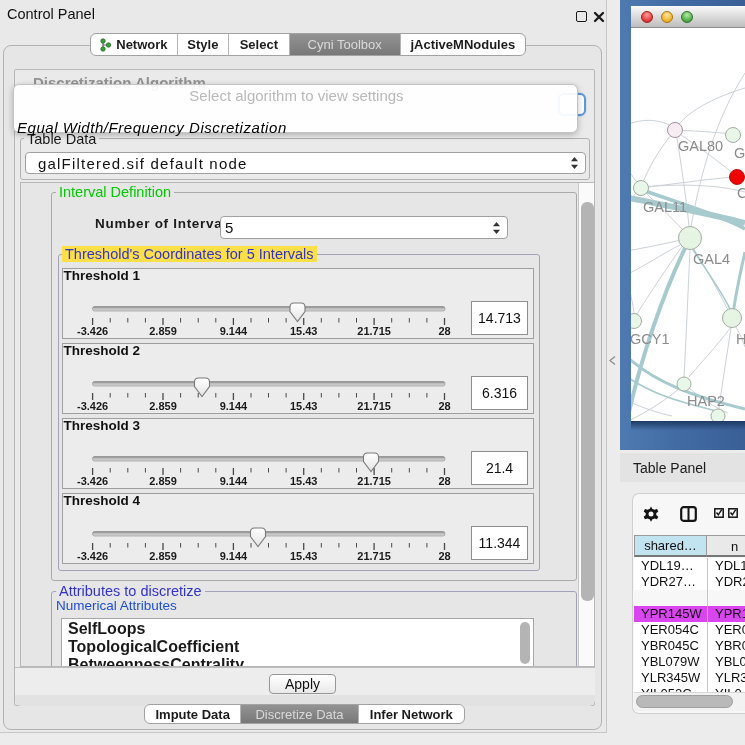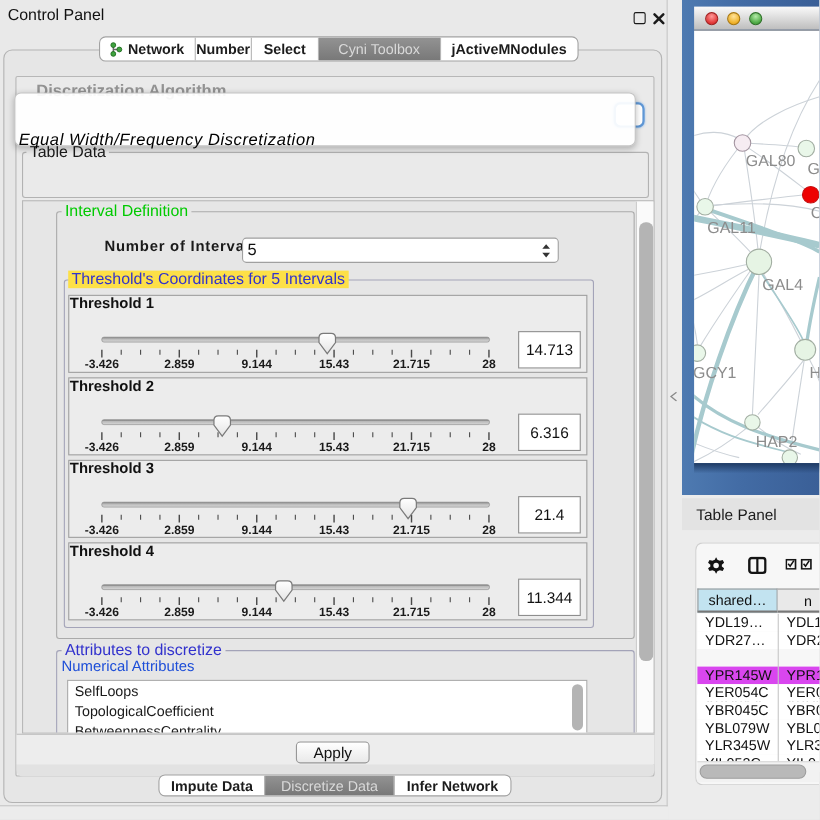--- a/index.html
+++ b/index.html
@@ -75,28 +75,34 @@
   <div id="innergrp" class="abs"></div>
   <div id="disalg" class="abs">Discretization Algorithm</div>
 
   <div id="topseg" class="seg">
     <div style="width:90px;"><svg width="12" height="14" viewBox="0 0 12 14" style="margin-right:4px;">
           <path d="M3,3 V11 M3,7 H8" stroke="#666" stroke-width="1.2" fill="none"></path>
           <circle cx="3" cy="3" r="2.2" fill="#3fa33f" stroke="#1e6b1e" stroke-width="0.8"></circle>
           <circle cx="3" cy="11" r="2.2" fill="#3fa33f" stroke="#1e6b1e" stroke-width="0.8"></circle>
           <circle cx="8.5" cy="7" r="2.2" fill="#3fa33f" stroke="#1e6b1e" stroke-width="0.8"></circle>
         </svg>Network</div>
-    <div style="width:53px;">Number</div>
+    <div style="width:53px;">Style</div>
     <div style="width:63px;">Select</div>
     <div style="width:115px; font-weight:400; color:#d9d9d9;" class="sel">Cyni Toolbox</div>
     <div style="width:129px;">jActiveMNodules</div>
   </div>
 
   <div class="tgroup" style="left:20px; top:138px; width:570px; height:42px; border-color:#b2b2b2;"></div>
   <div class="ttitle" style="left:24px; top:131px; color:#1a1a1a; background:#eaeaea;">Table Data</div>
+  <div class="combo" style="left:25px; top:152px; width:561px; height:22px; padding-left:12px; letter-spacing:1.2px;">galFiltered.sif default node
+    <svg class="arrows" width="9" height="14" viewBox="0 0 9 14">
+        <path d="M4.5,1 L8,5.2 H1 Z" fill="#333"></path>
+        <path d="M4.5,13 L1,8.8 H8 Z" fill="#333"></path>
+      </svg>
+  </div>
 
   <div class="abs" style="left:20px; top:182px; width:575px; height:485px; border:1px solid #b8b8b8; background:#e6e6e6; overflow:hidden;">
     <div class="abs" style="left:0; top:0; width:557px; height:485px;" id="scrollcontent">
 
       <div class="tgroup" style="left:30px; top:9px; width:526px; height:389px; border-color:#aaaaaa;"></div>
       <div class="ttitle" style="left:35px; top:1px; color:#00ca00; background:#e6e6e6;">Interval Definition</div>
       <div class="abs" style="left:51px; top:33px; font-size:13.5px; font-weight:700; letter-spacing:0.7px; color:#1a1a1a;padding-left:23px;">Number of Intervals</div>
       <div class="combo" style="left:199px; top:33px; width:288px; height:23px; padding-left:4px;">5
         <svg class="arrows" width="9" height="14" viewBox="0 0 9 14">
             <path d="M4.5,1 L8,5.2 H1 Z" fill="#333"></path>
@@ -289,21 +295,21 @@
             <text x="381.5" y="66" text-anchor="middle" font-size="11" font-weight="700" fill="#1a1a1a">28</text>
             <path d="M187.5,38 Q187.5,34 191.5,34 H198.5 Q202.5,34 202.5,38 V42.5 L195.0,52.5 L187.5,42.5 Z" fill="url(#thg)" stroke="#7a7a7a" stroke-width="1.1"></path>
           </svg>
           <div class="thval">11.344</div>
         </div>
 
       <div class="tgroup" style="left:30px; top:408px; width:526px; height:85px; border-color:#a3a3b8;"></div>
       <div class="ttitle" style="left:35px; top:400px; color:#3232cd; background:#e6e6e6;">Attributes to discretize</div>
       <div class="abs" style="left:35px; top:415px; font-size:13.5px; font-weight:400; color:#1d4ed8;">Numerical Attributes</div>
       <div class="abs" style="left:40px; top:435px; width:473px; height:50px; background:#fff; border:1px solid #a8a8a8; overflow:hidden;">
-        <div style="font-size:13px; color:#1a1a1a; line-height:17.8px; padding:1px 0 0 6px;">SelfLoops<br>TopologicalCoefficient<br>BetweennessCentrality</div>
+        <div style="font-size:16px; color:#1a1a1a; line-height:17.8px; padding:1px 0 0 6px;font-weight:bold;">SelfLoops<br>TopologicalCoefficient<br>BetweennessCentrality</div>
         <div class="vsbthumb" style="right:3px; top:3px; width:10px; height:42px;"></div>
       </div>
     </div>
 
     <div class="vsb" style="left:557px; top:0; width:18px; height:485px; border-left:1px solid #c8c8c8;"></div>
     <div class="vsbthumb" style="left:560px; top:19px; width:13px; height:399px;"></div>
   </div>
 
   <div class="abs" style="left:15px; top:667px; width:580px; height:28px; background:#ededed; border-top:1px solid #bcbcbc;"></div>
   <div class="abs" style="left:15px; top:695px; width:580px; height:11px; background:#e2e2e2; border-radius:0 0 6px 6px;"></div>
@@ -311,20 +317,21 @@
 
   <div id="botseg" class="seg">
     <div style="width:97px;">Impute Data</div>
     <div style="width:118px; font-weight:400; color:#d9d9d9;" class="sel">Discretize Data</div>
     <div style="width:106px;">Infer Network</div>
   </div>
 
   <div class="abs" style="left:558px; top:93px; width:28px; height:23px; background:#fff; border:2.5px solid #5f97d5; border-radius:6px; box-shadow:0 0 2px #9cc0e8;"></div>
 
   <div id="popup" class="abs">
+    <div class="abs" style="left:0; top:2.5px; width:565px; text-align:center; font-size:15px; color:#b9b9b9;">Select algorithm to view settings</div>
     <div class="abs" style="left:3px; top:34px; font-size:15px; letter-spacing:0.55px; color:#000;font-style:italic;">Equal Width/Frequency Discretization</div>
   </div>
 
   <svg class="abs" style="left:609px; top:356px;" width="7" height="9" viewBox="0 0 7 9">
       <path d="M6,0.5 L1,4.5 L6,8.5" fill="none" stroke="#8a8a8a" stroke-width="1.2"></path>
     </svg>
 
   <div id="netwin" class="abs"></div>
   <div id="nettitle" class="abs"></div>
   <div class="tl" style="left:641px; background:radial-gradient(circle at 50% 30%, #ff9a9a, #e33c3c 65%, #c22525); border:1px solid #a02020;"></div>

